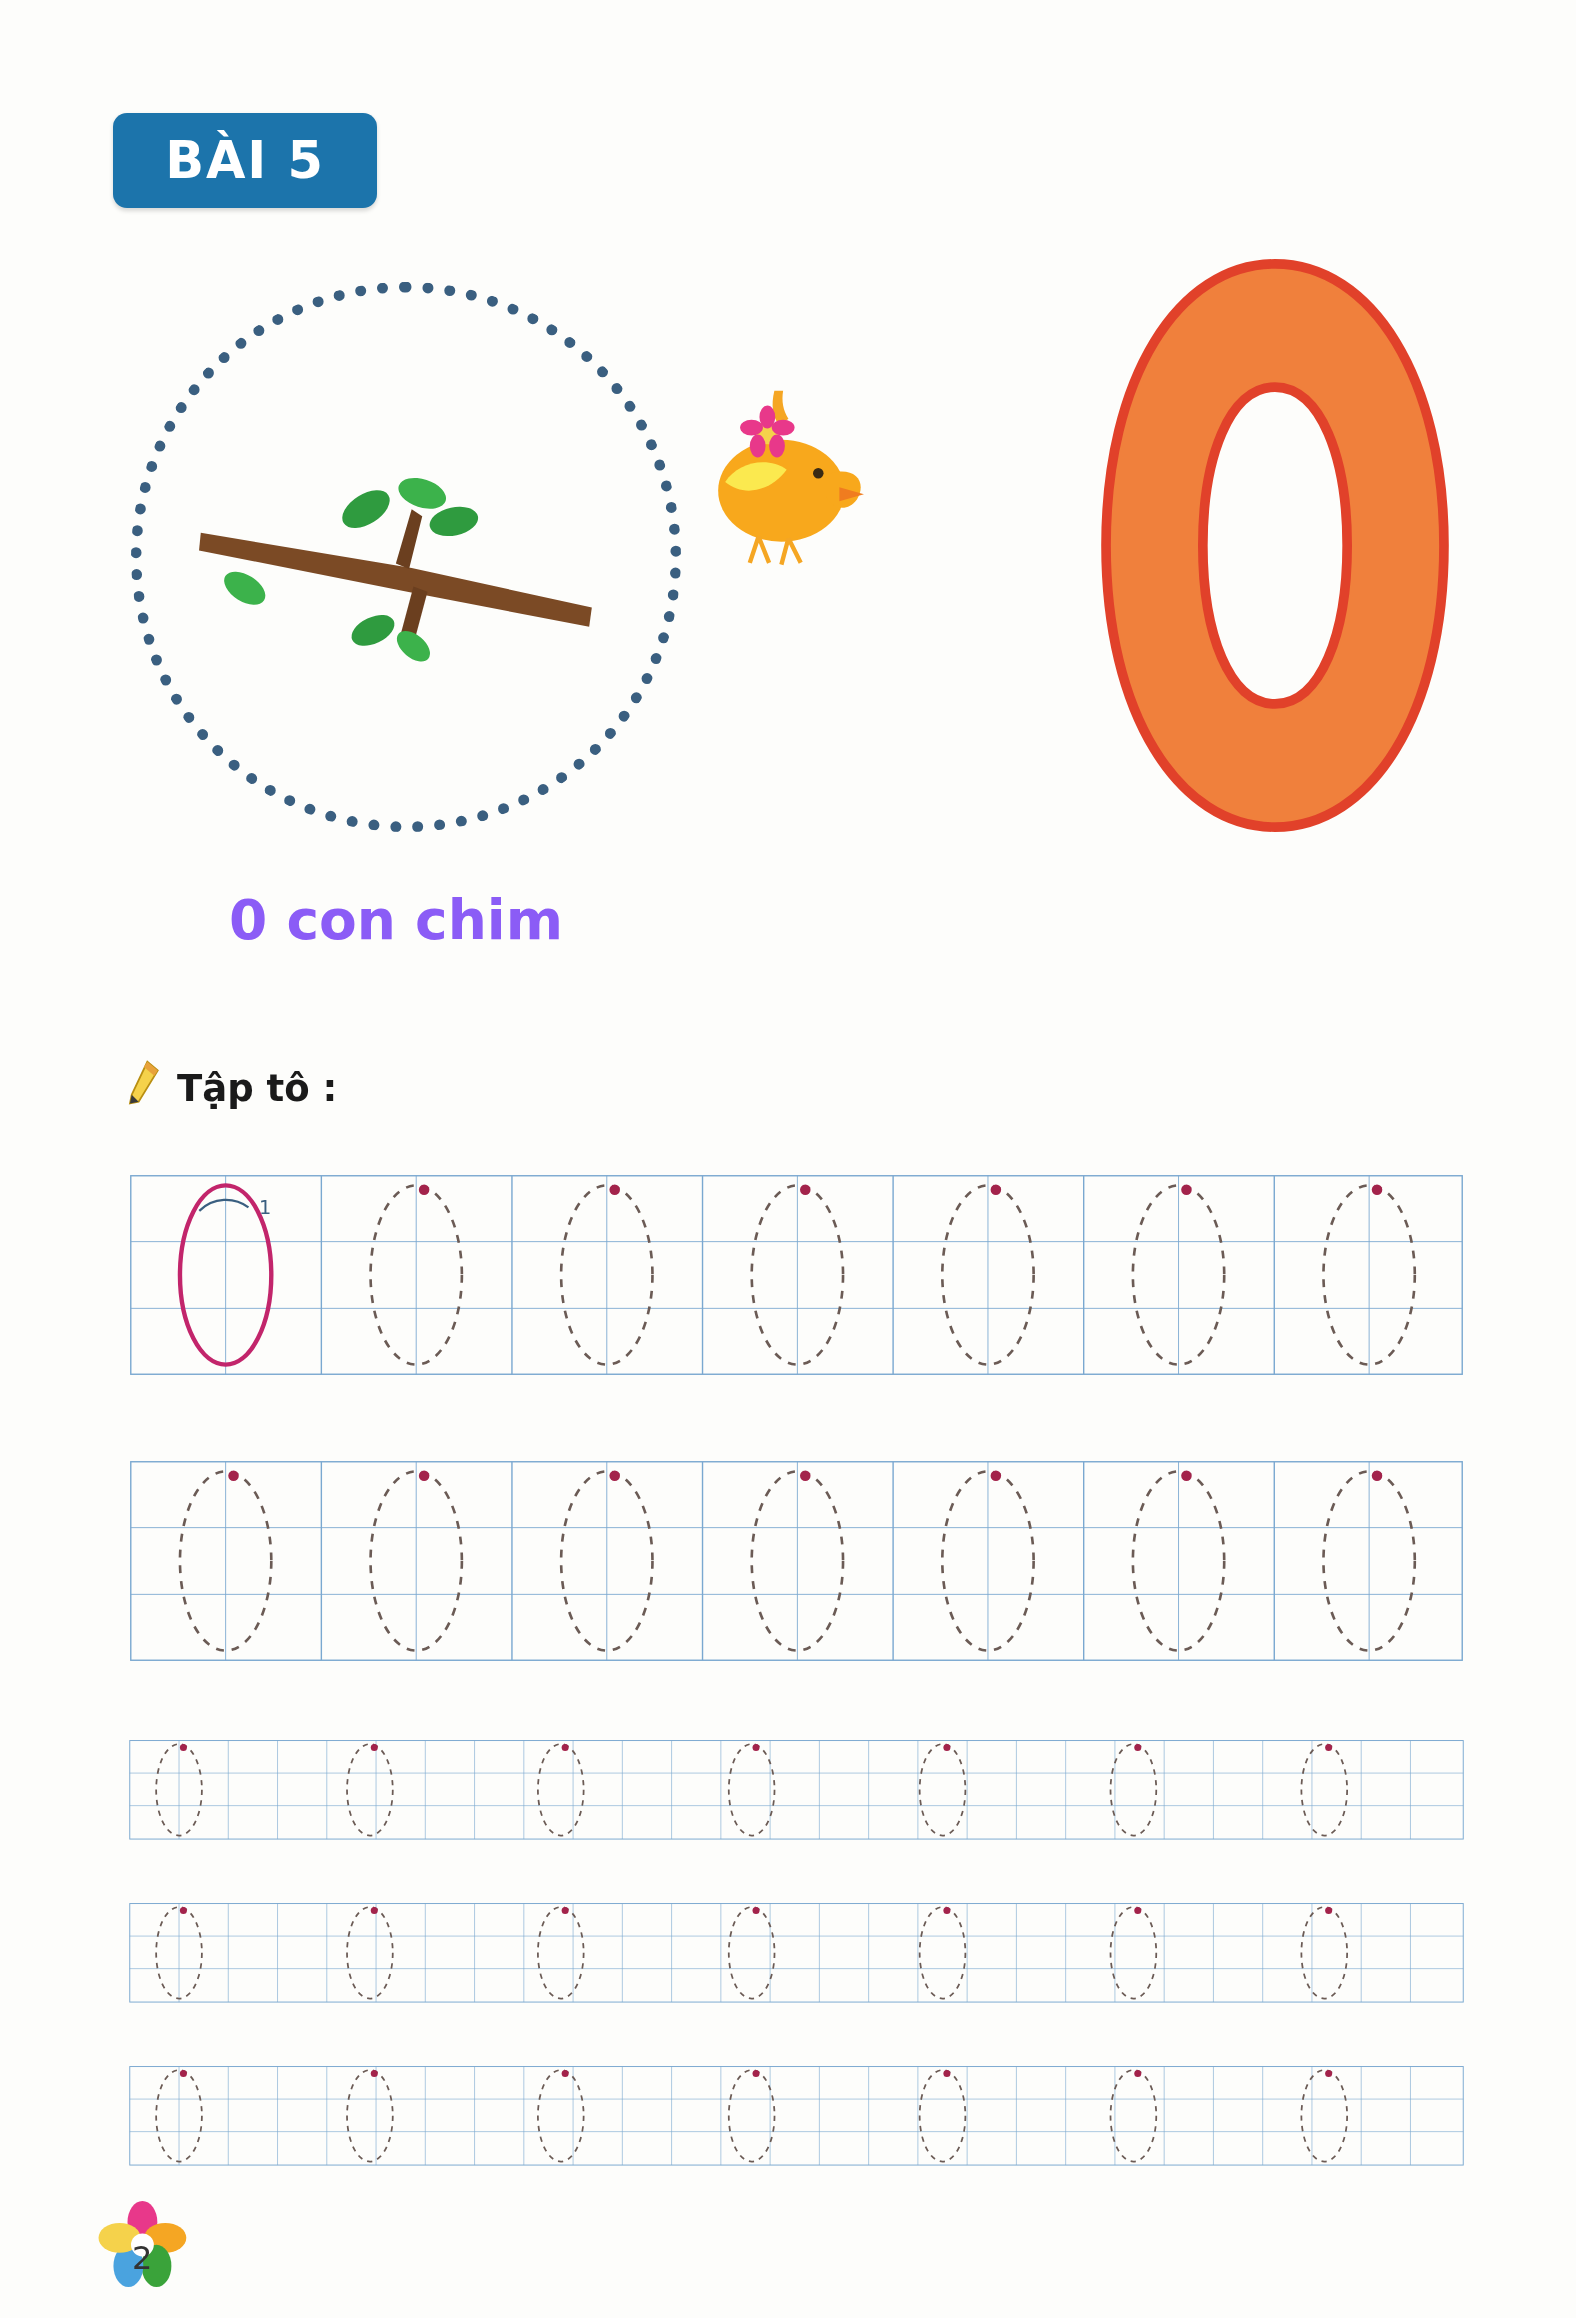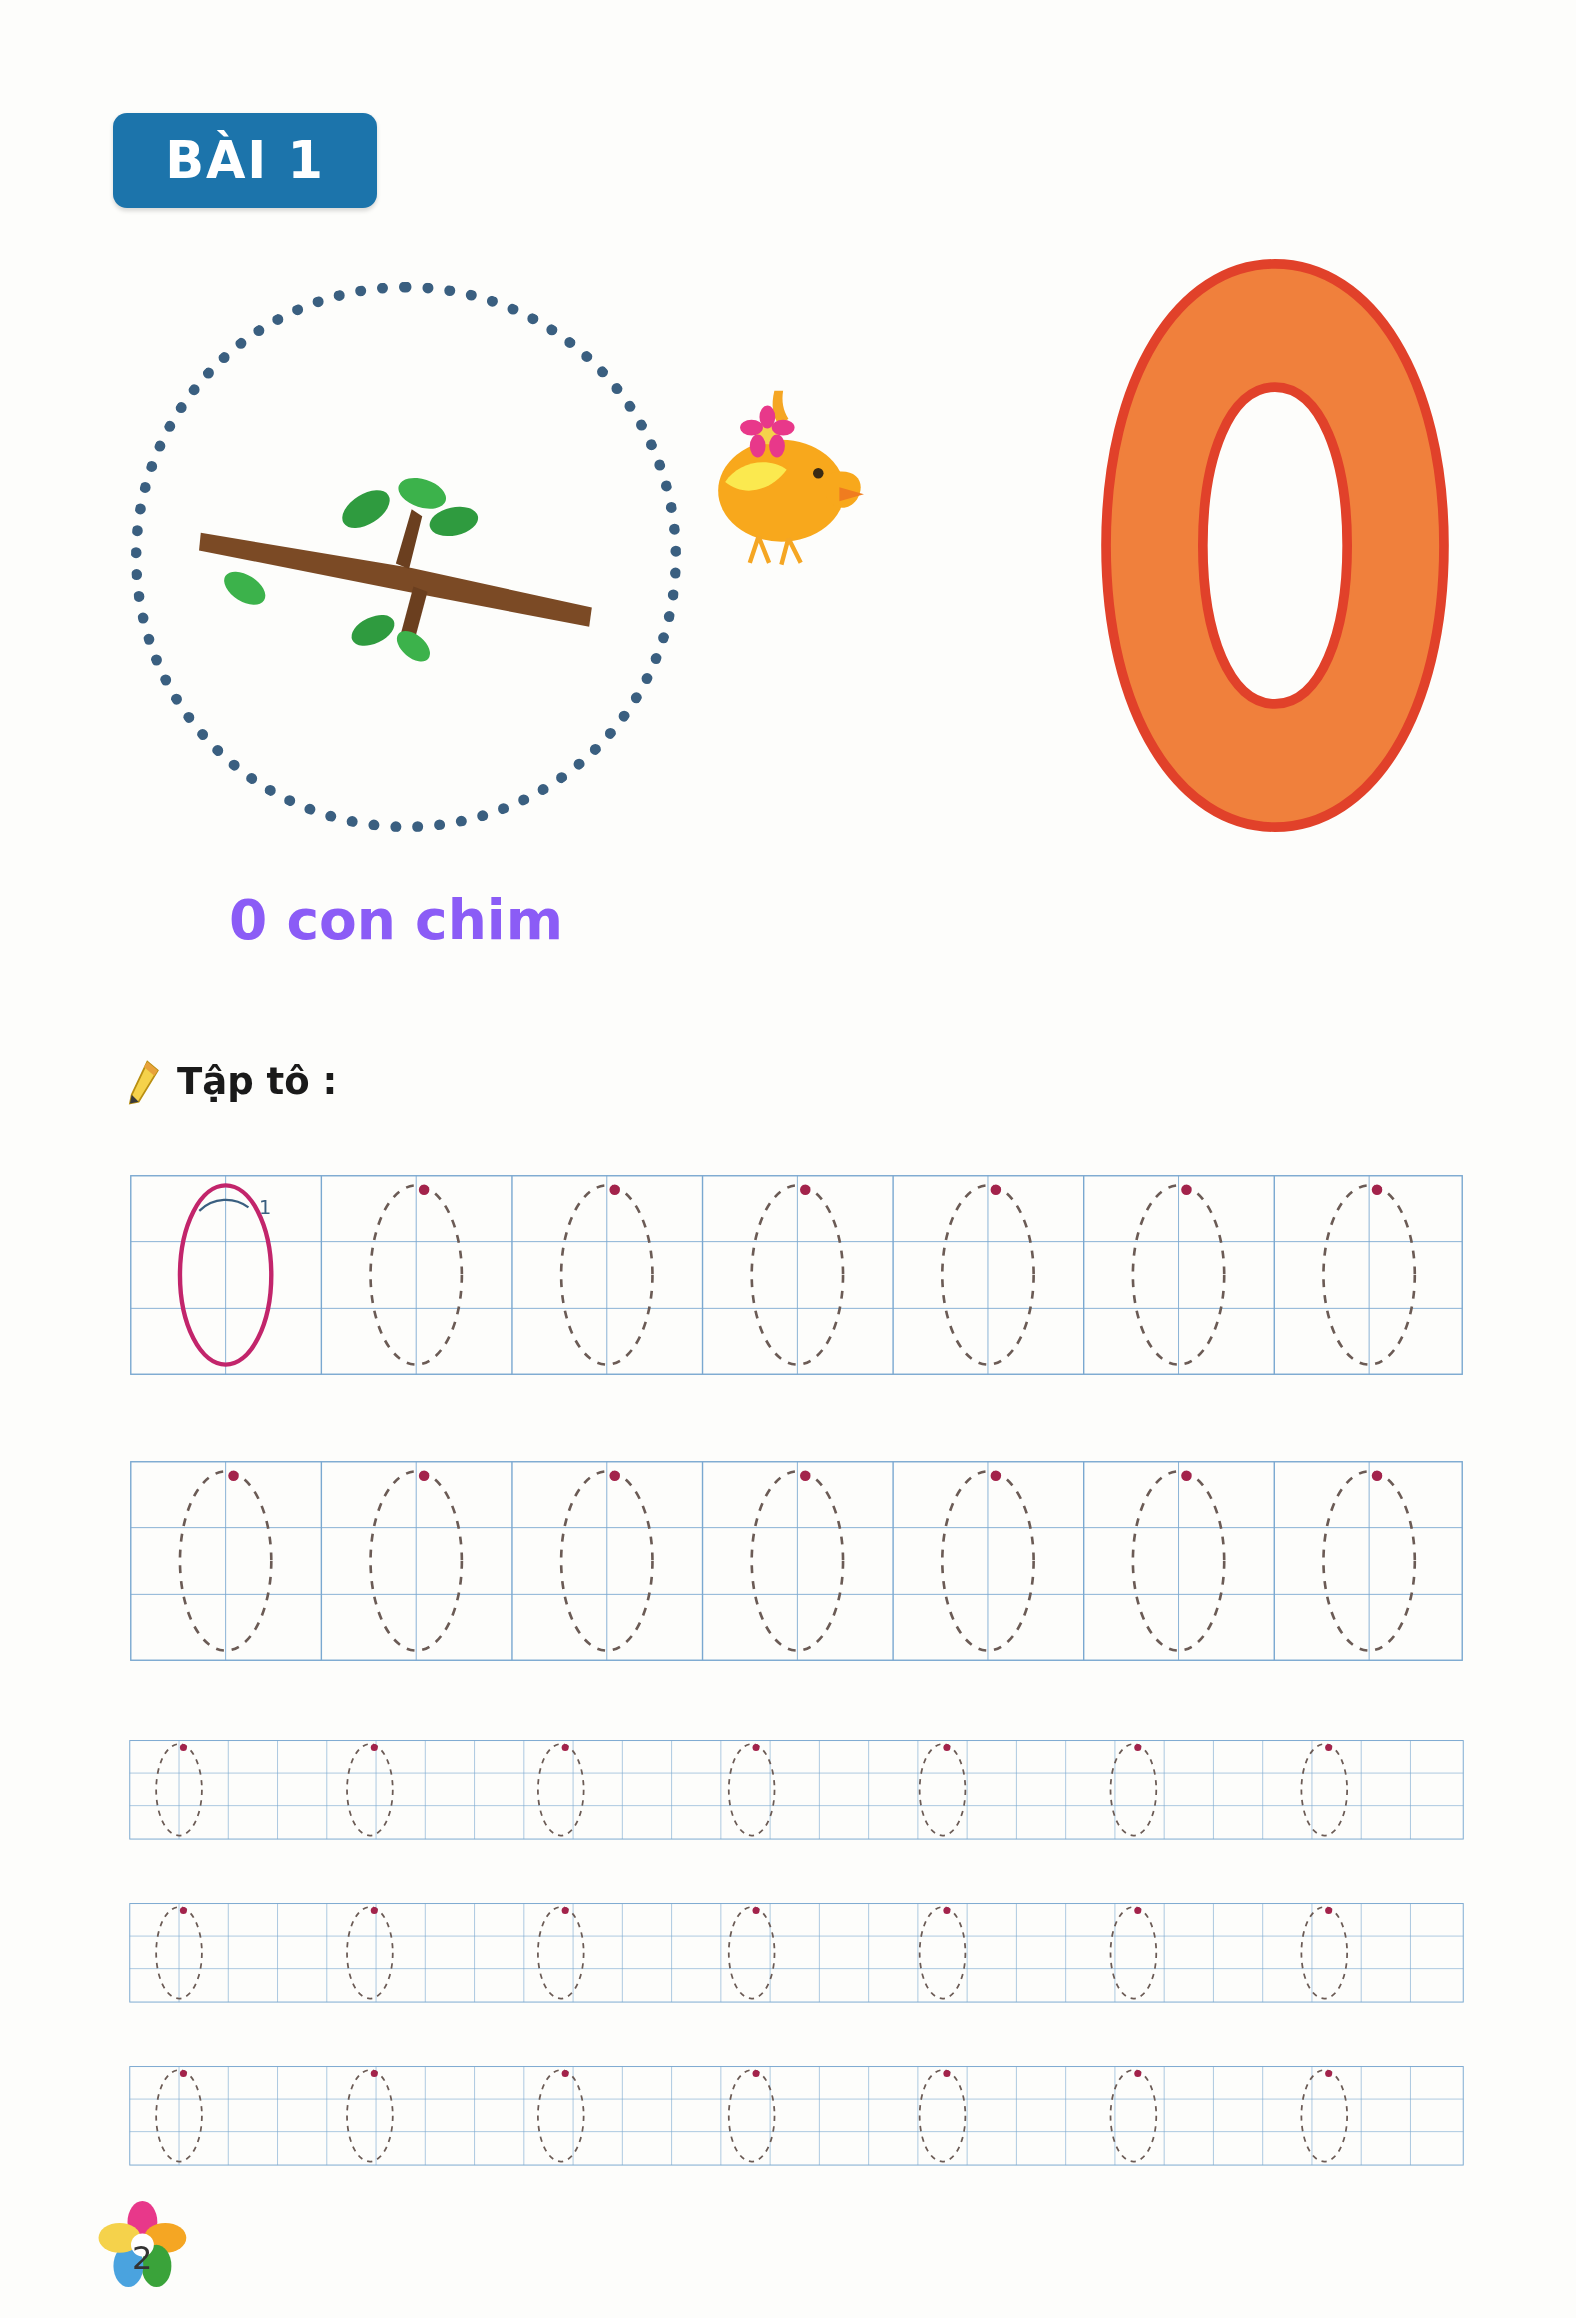--- a/index.html
+++ b/index.html
@@ -105,21 +105,21 @@
     width: 352px;
     height: 581px;
   }
 
   
   .practice-head {
     position: absolute;
     left: 123px;
     top: 1060px;
     display: flex;
-    align-items: flex-start;
+    align-items: flex-end;
     gap: 14px;
   }
   .practice-head .label {
     font-size: 37px;
     font-weight: bold;
     color: #1a1a1a;
     font-family: "DejaVu Sans", sans-serif;
   }
 
   
@@ -145,21 +145,21 @@
     color: #333;
     font-family: "DejaVu Sans", sans-serif;
   }
 </style>
 </head>
 <body>
 
 <div class="page">
 
   <div class="lesson-badge">
-    <span>BÀI 1</span>
+    <span>BÀI 5</span>
   </div>
 
   <div class="circle-zone">
     <div class="dotted-circle"></div>
     <div class="branch-art">
       <svg viewBox="0 0 470 250" width="413" height="220">
         <path d="M10 85 L250 125 L455 170 L452 192 L245 152 L8 105 Z" fill="#7b4a25"></path>
         <path d="M232 120 L250 58 L262 66 L247 126 Z" fill="#6b3f1f"></path>
         <path d="M252 146 L236 206 L252 212 L268 152 Z" fill="#6b3f1f"></path>
         <ellipse cx="198" cy="58" rx="30" ry="17" transform="rotate(-32 198 58)" fill="#2f9b3f"></ellipse>

